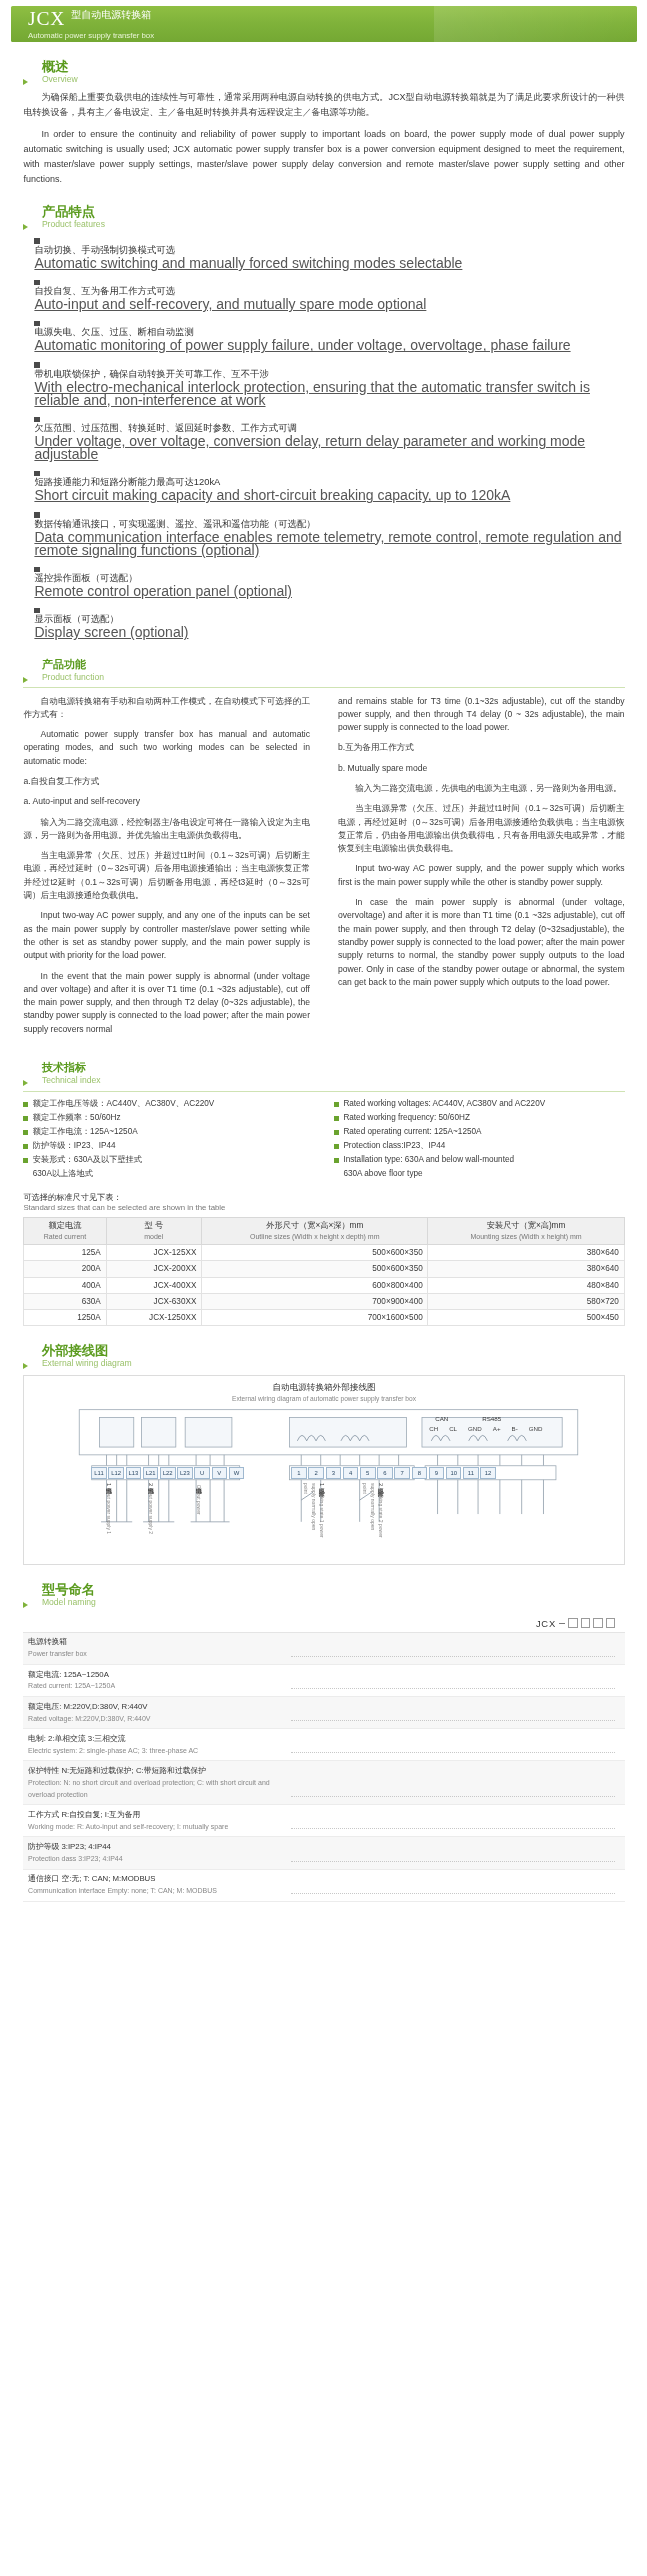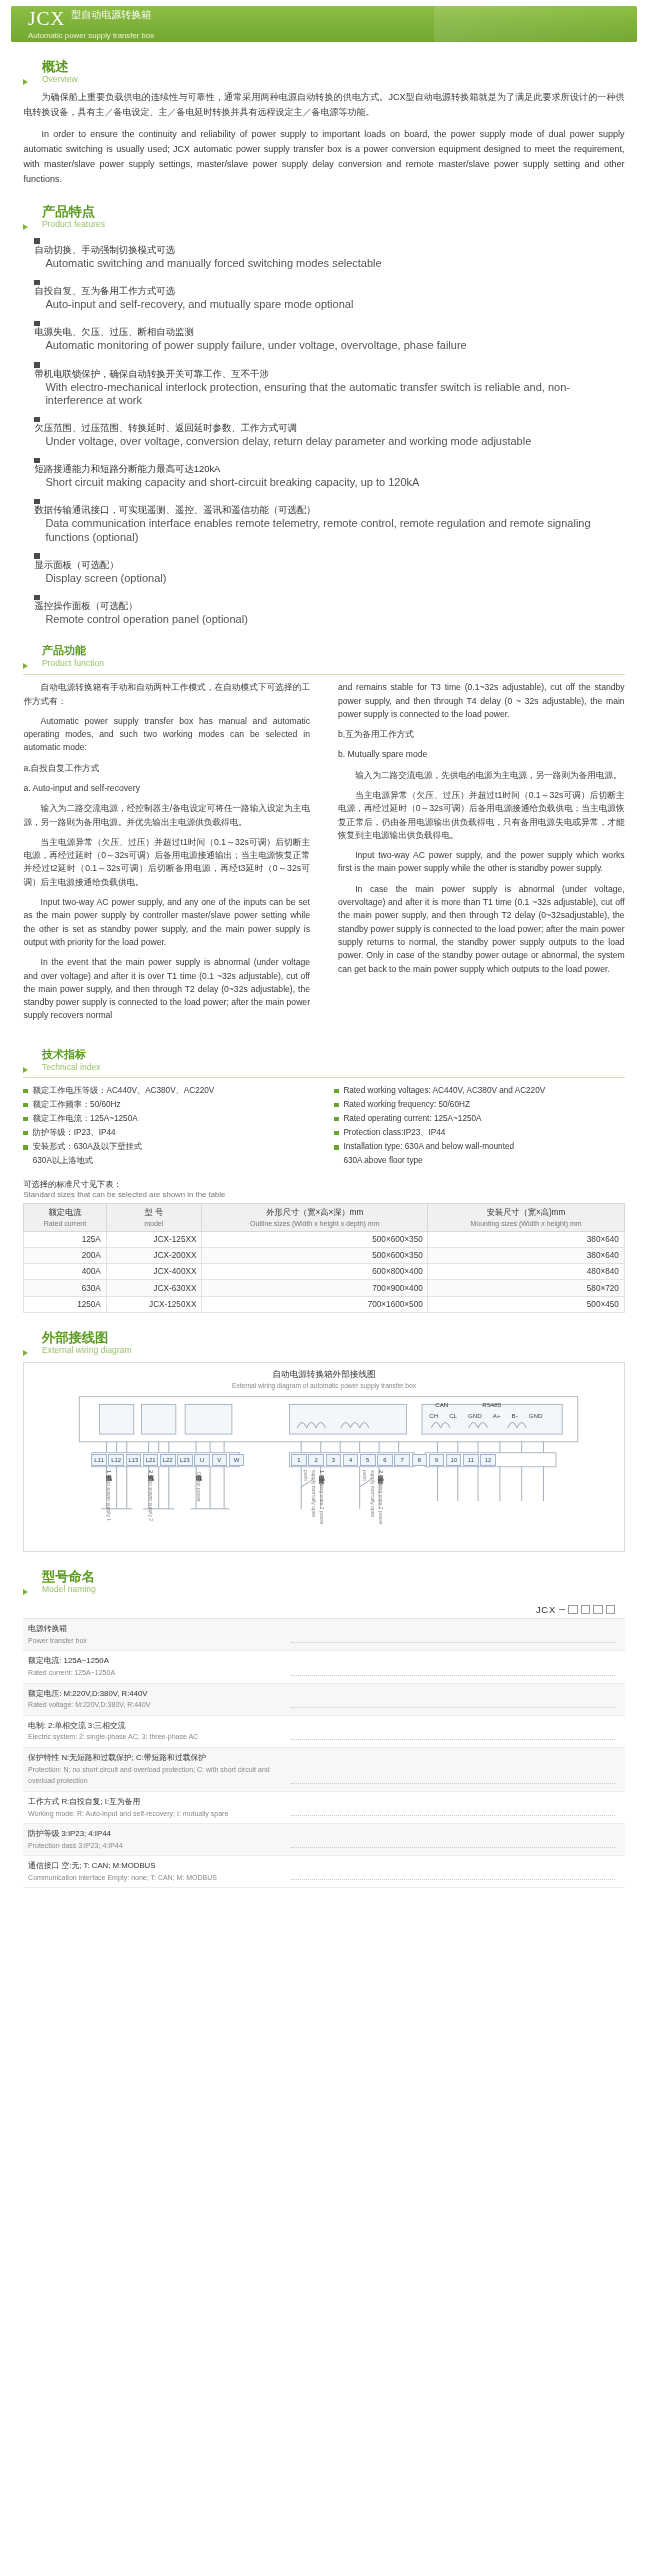--- a/index.html
+++ b/index.html
@@ -100,24 +100,24 @@
     font-size: 9.4px;
     color: #333;
     font-weight: normal;
     flex-direction: column;
   }
   .feat-cn .sq {
     width: 5.5px; height: 5.5px; background: #4a4a4a;
     margin-top: 3.9px; margin-right: 5.5px; flex: 0 0 auto;
   }
   .feat-en {
-    margin-left: 11px;
     color: #555;
-    font-size: 11px;
+    font-size: 14px;
     line-height: 13.3px;
+    text-decoration: underline;
   }
 
   
   .two-col {
     display: flex;
     gap: 28px;
   }
   .two-col > div { flex: 1 1 0; }
   .two-col p.body { font-size: 8.6px; line-height: 13.3px; }
 
@@ -312,31 +312,31 @@
         <div class="feat-cn">
             <span class="sq"></span>
           <span>数据传输通讯接口，可实现遥测、遥控、遥讯和遥信功能（可选配）</span>
           </div>
         <div class="feat-en">Data communication interface enables remote telemetry, remote control, remote regulation and remote signaling functions (optional)</div>
       </div>
 
       <div class="feat-item">
         <div class="feat-cn">
             <span class="sq"></span>
+          <span>遥控操作面板（可选配）</span>
+          </div>
+        <div class="feat-en">Remote control operation panel (optional)</div>
+      </div>
+
+      <div class="feat-item">
+        <div class="feat-cn">
+            <span class="sq"></span>
           <span>显示面板（可选配）</span>
           </div>
         <div class="feat-en">Display screen (optional)</div>
-      </div>
-
-      <div class="feat-item">
-        <div class="feat-cn">
-            <span class="sq"></span>
-          <span>遥控操作面板（可选配）</span>
-          </div>
-        <div class="feat-en">Remote control operation panel (optional)</div>
       </div>
 
     </div>
   </div>
 
   <div class="sec">
     <div class="sec-h small">
       <div class="tri"></div>
       <div class="txt">
         <div class="cn">产品功能</div>

